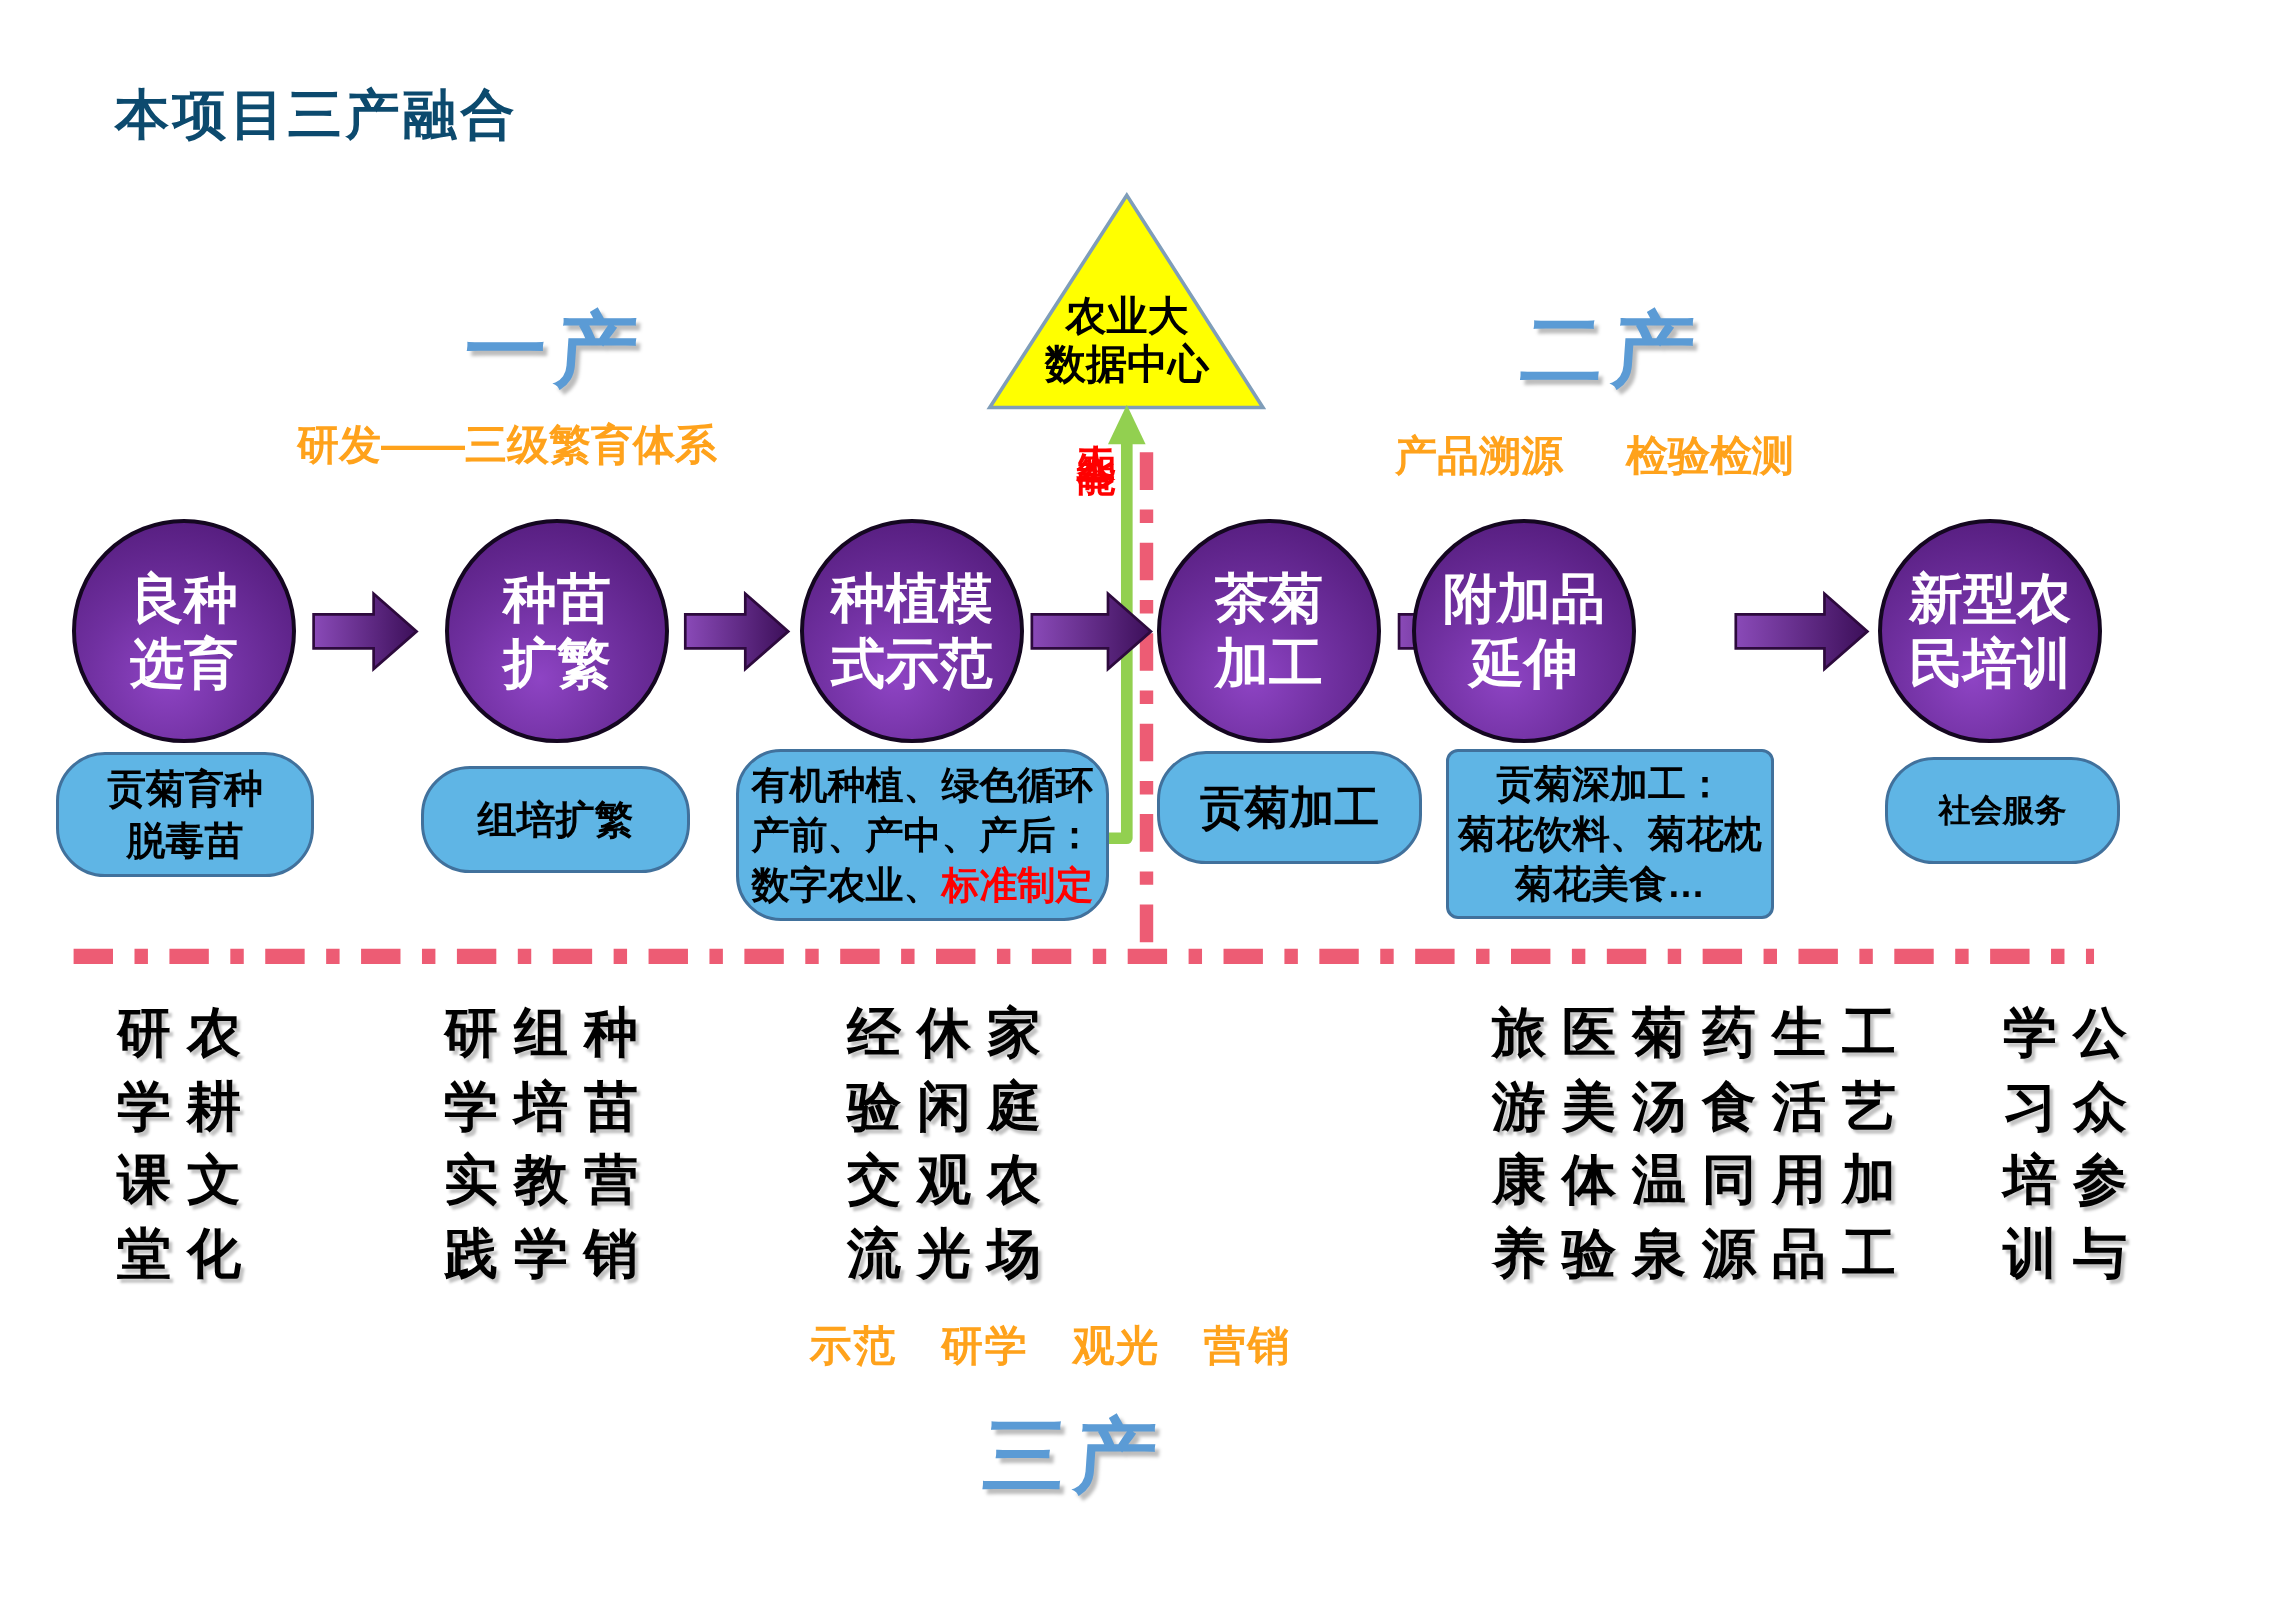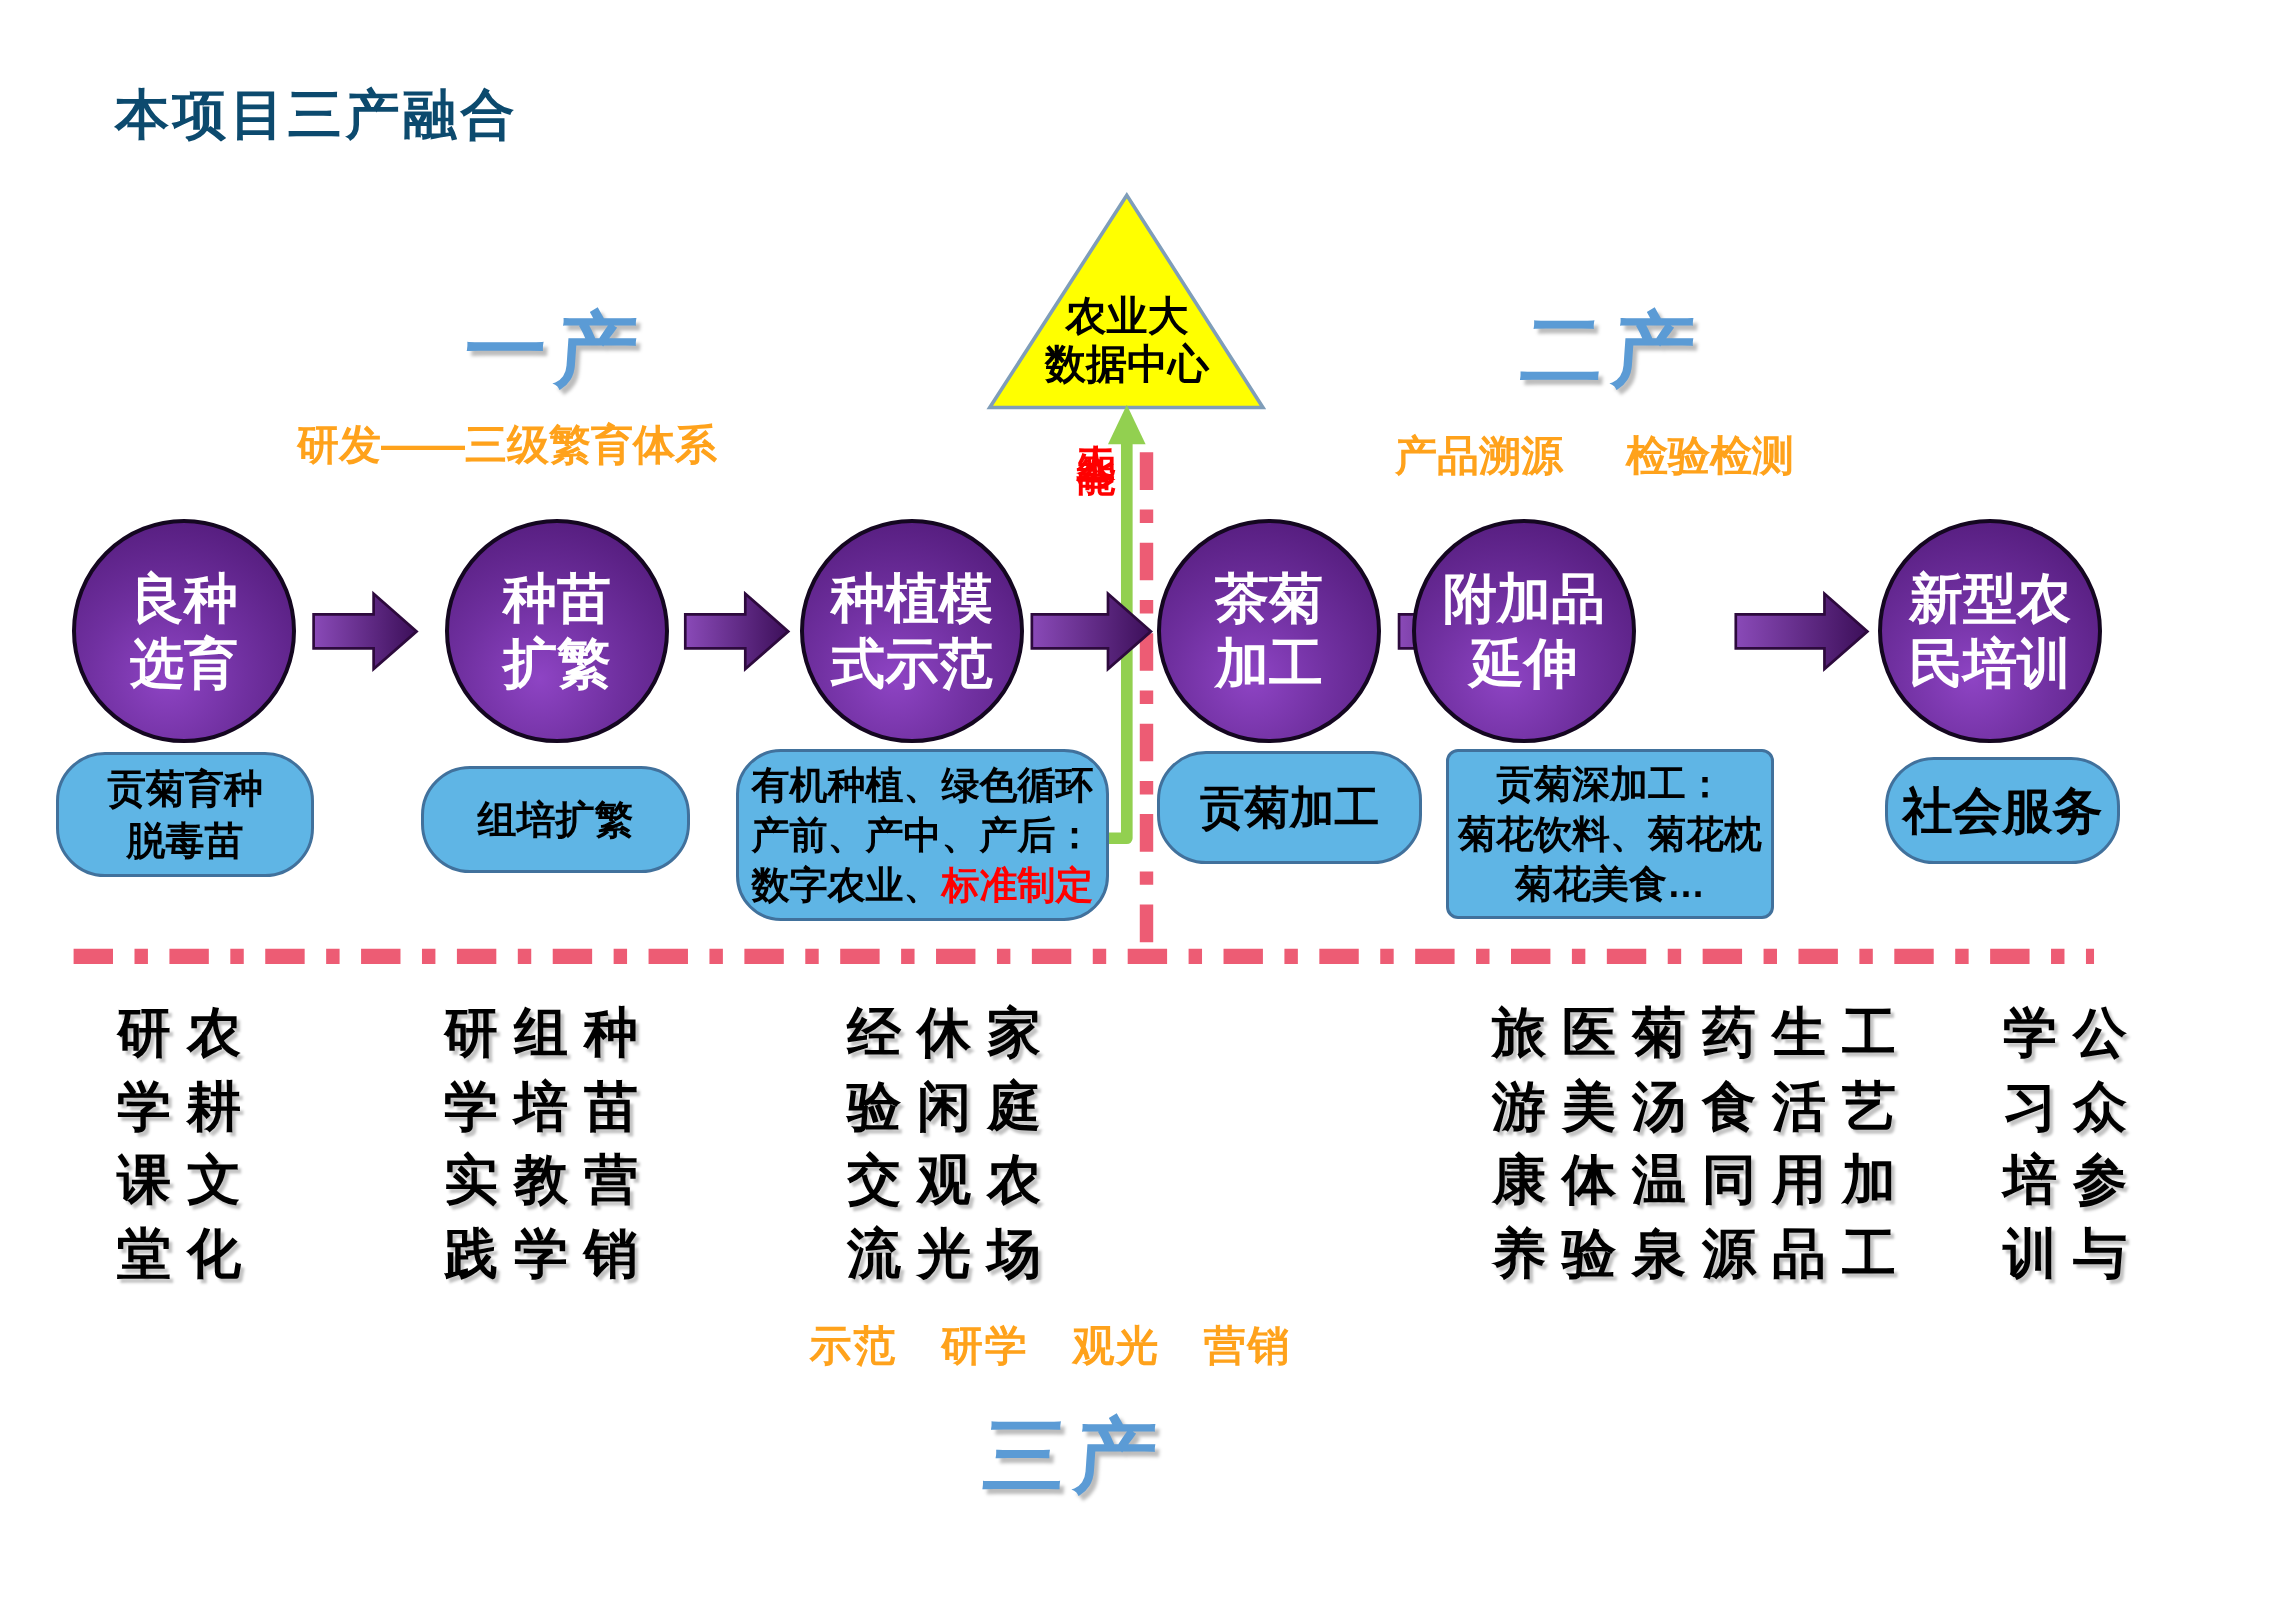--- a/index.html
+++ b/index.html
@@ -47,21 +47,21 @@
     background:#5FB5E5;border:3.6px solid #41719C;box-sizing:border-box;
     color:#000;font-weight:bold;text-align:center;
     display:flex;flex-direction:column;justify-content:center;
     line-height:1.32;
   }
   .n1{left:56px;top:752px;width:258px;height:125px;border-radius:49px;font-size:39px;}
   .n2{left:421px;top:766px;width:269px;height:107px;border-radius:49px;font-size:39px;}
   .n3{left:736px;top:749px;width:373px;height:172px;border-radius:45px;font-size:38px;}
   .n4{left:1157px;top:751px;width:265px;height:113px;border-radius:49px;font-size:45px;}
   .n5{left:1446px;top:749px;width:328px;height:170px;border-radius:12px;font-size:38px;}
-  .n6{left:1885px;top:757px;width:235px;height:107px;border-radius:49px;font-size:50px;}
+  .n6{left:1885px;top:757px;width:235px;height:107px;border-radius:49px;font-size:32px;}
   .red-text{color:#FF0000;}
   
   .wgroup{top:1005px;text-align:center;}
   .wrow{
     font-size:54px;font-weight:900;color:#000;line-height:1;
     letter-spacing:16px;padding-left:16px;margin-bottom:19.7px;white-space:nowrap;
     text-shadow:3.6px 3.6px 2.7px #c2c2c2;
   }
   .g1{left:94px;width:170px;}
   .g2{left:428px;width:202px;}

